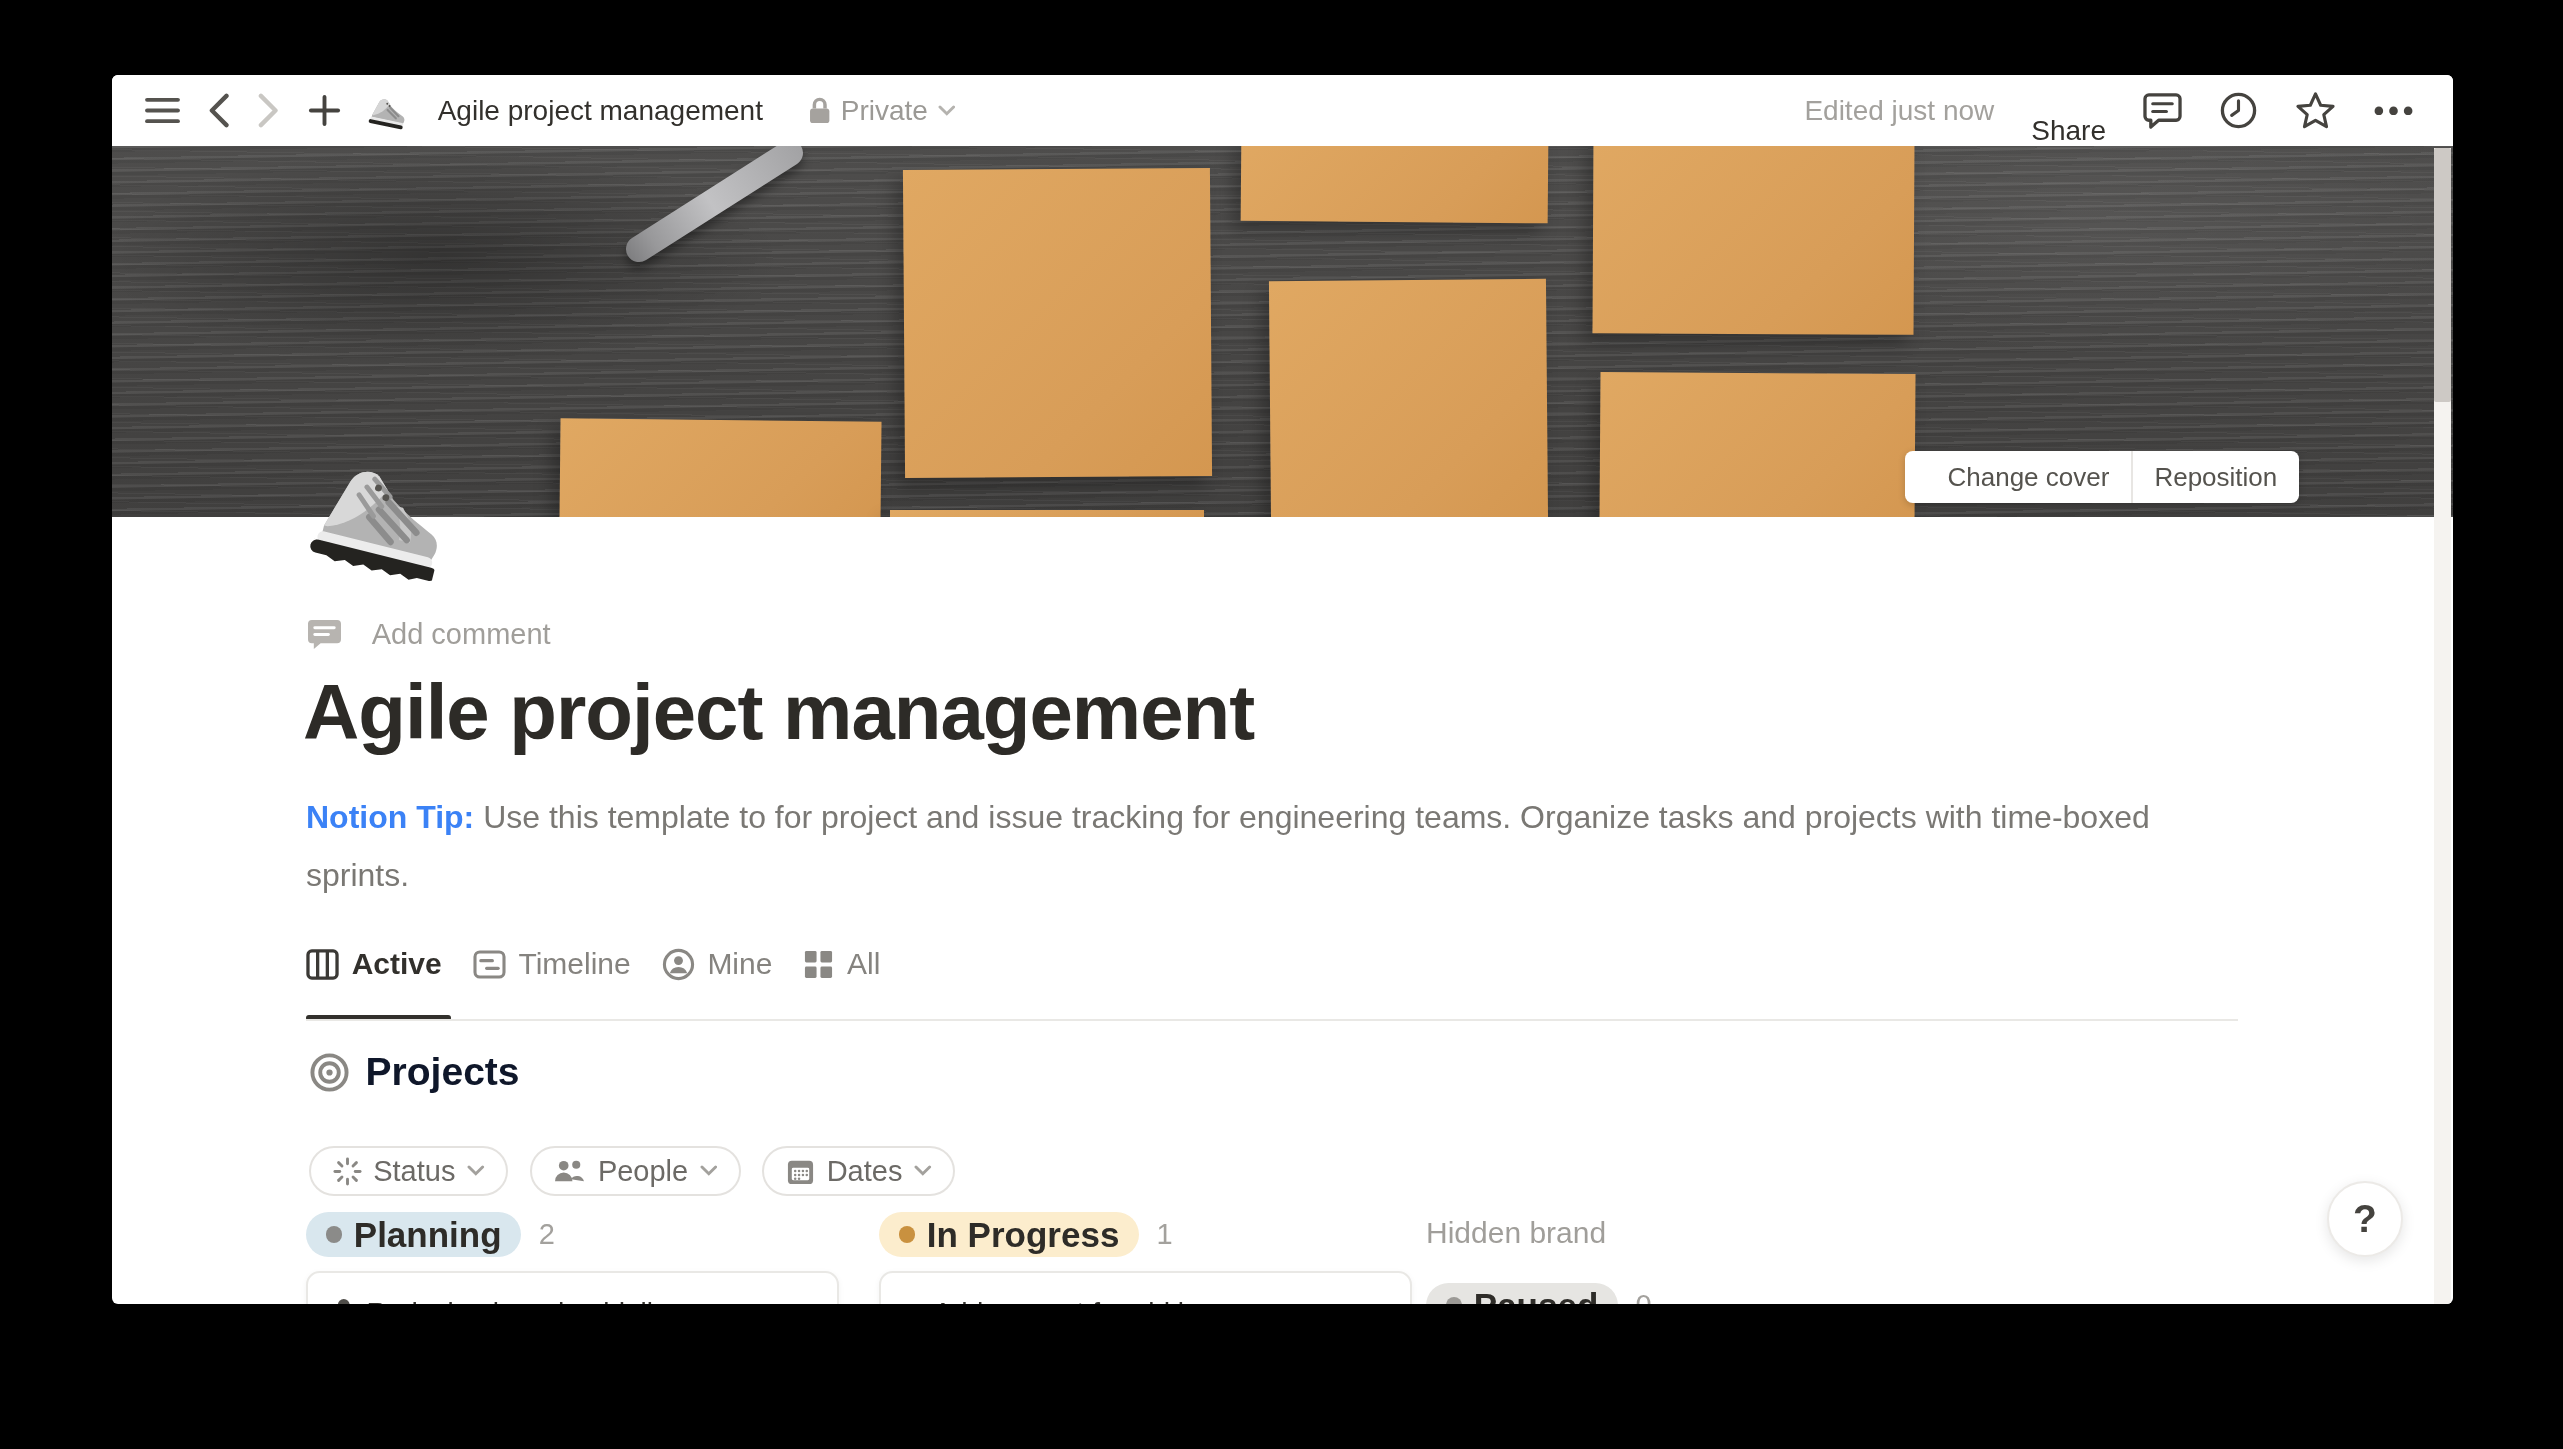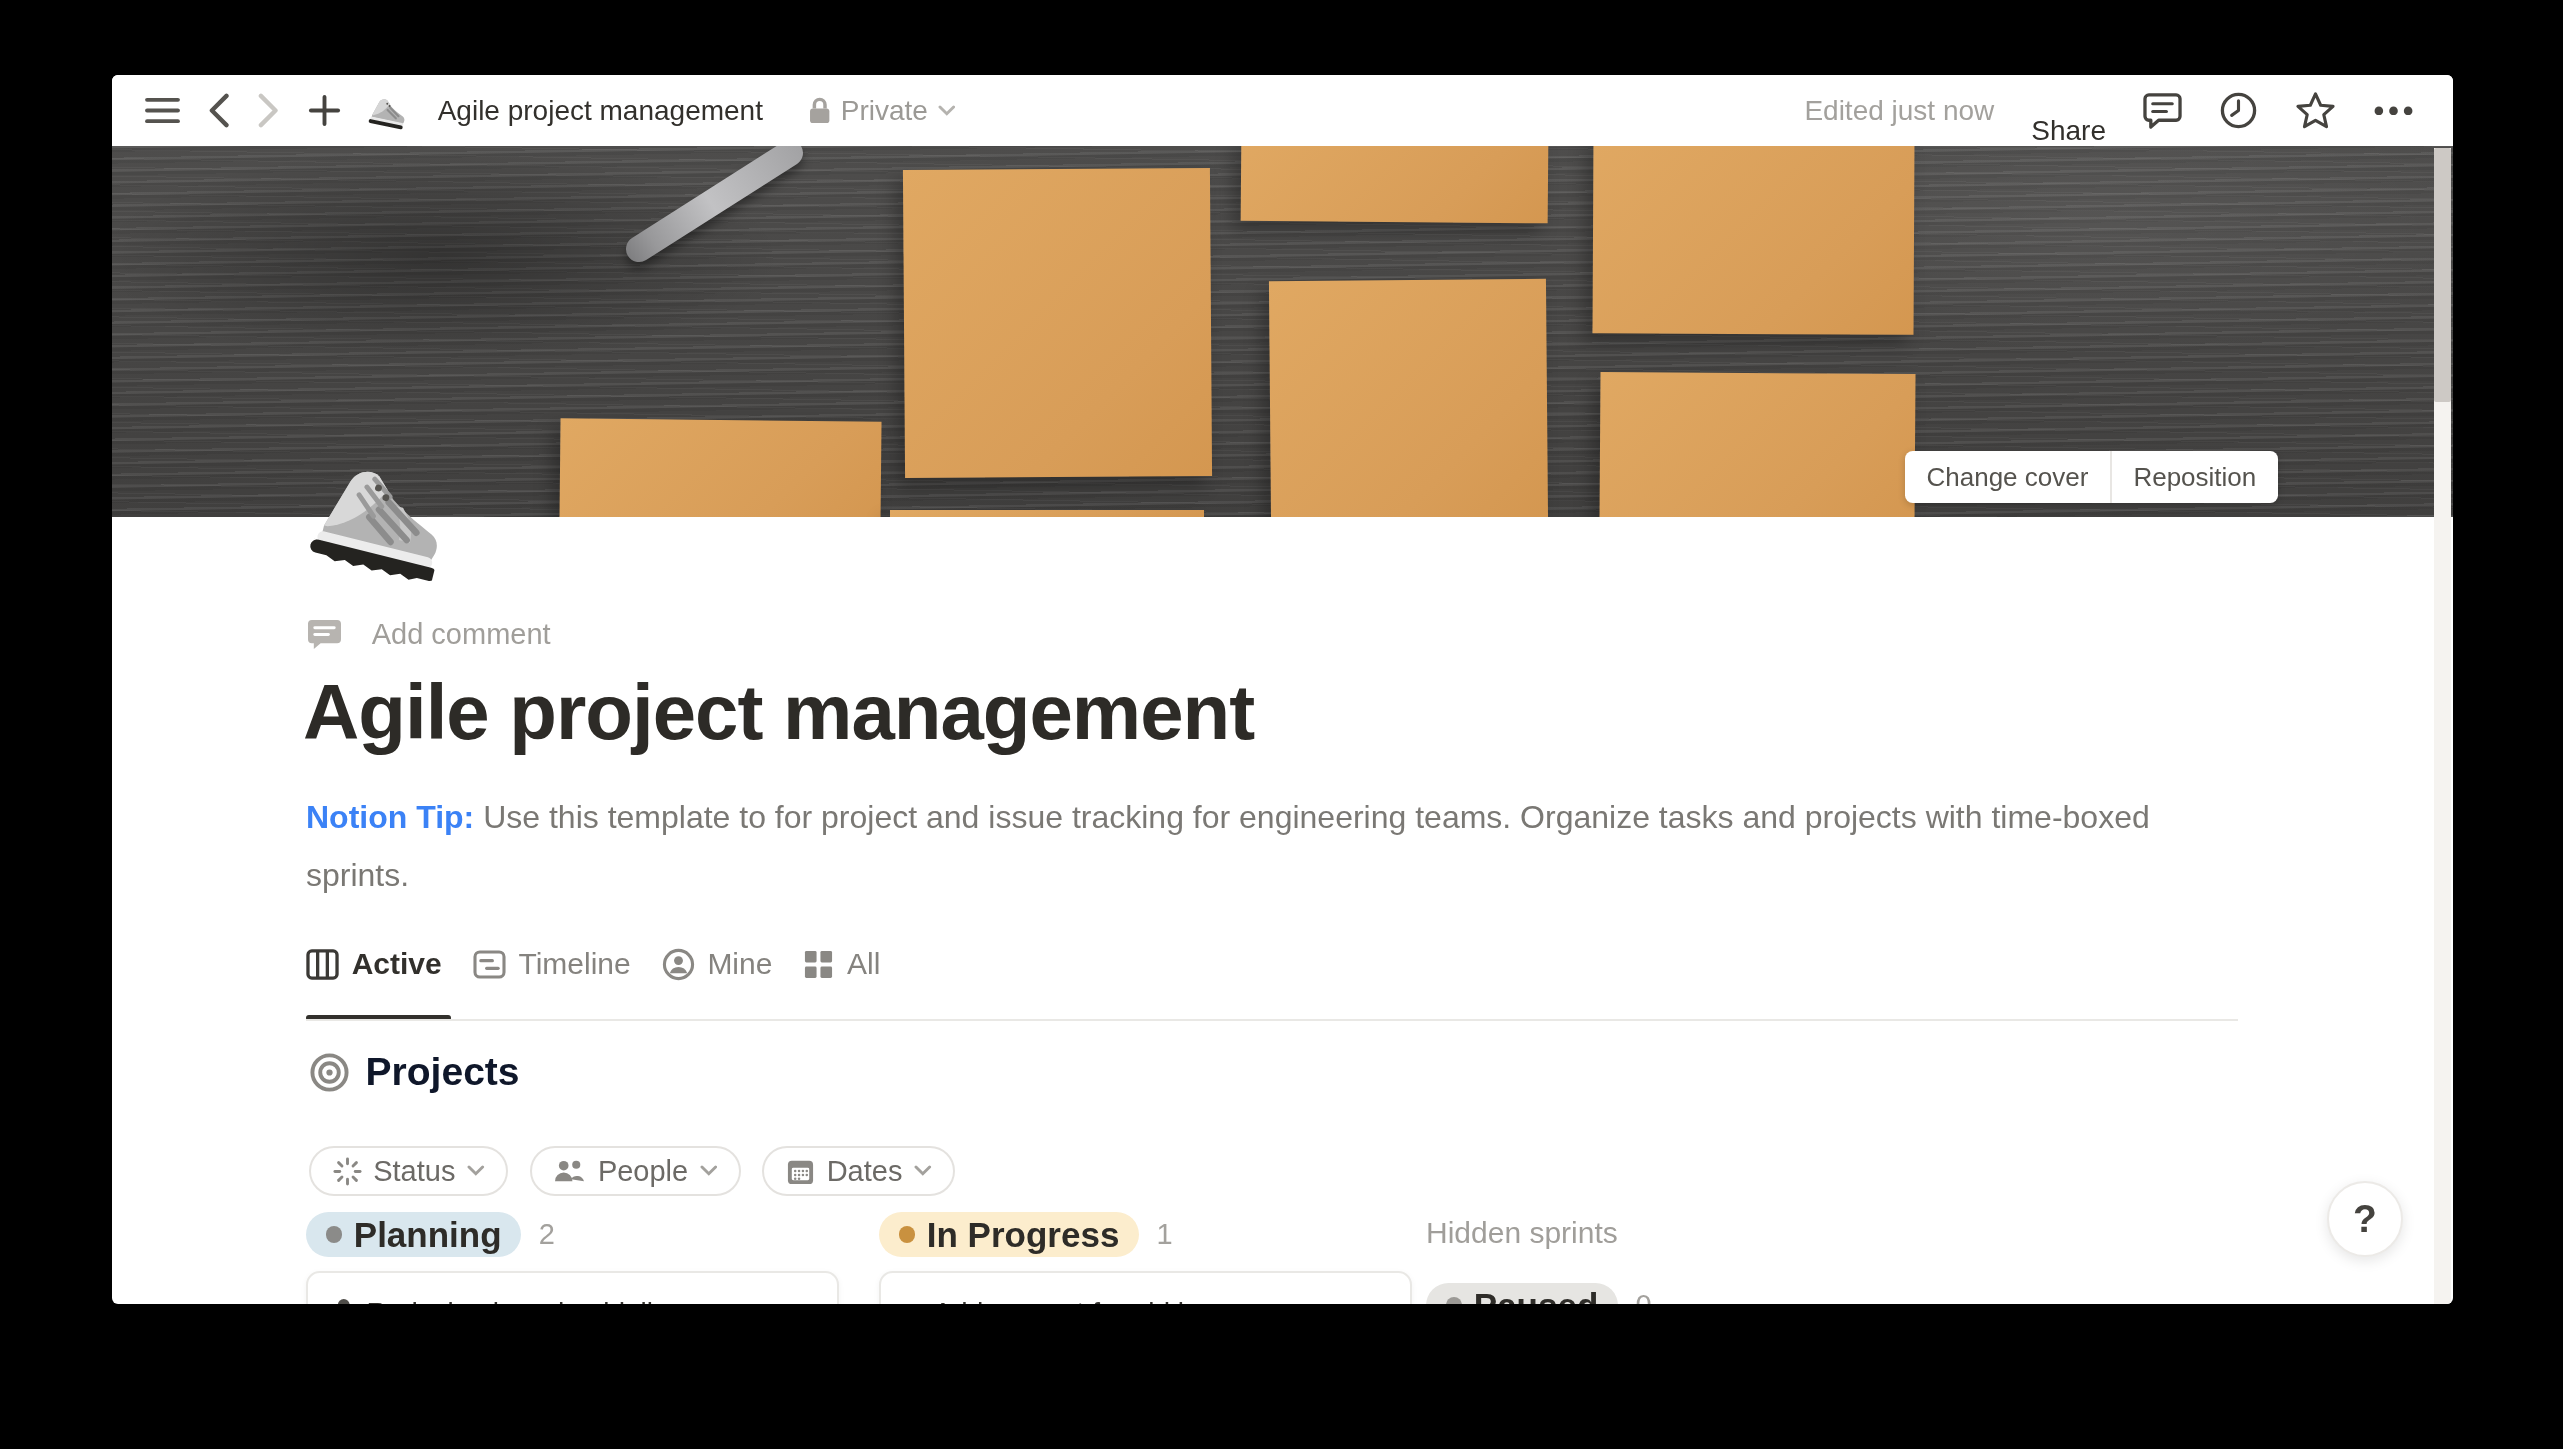--- a/index.html
+++ b/index.html
@@ -29,21 +29,21 @@
       radial-gradient(ellipse 586px 195px at 85% 20%, rgba(255,255,255,0.06), transparent 70%),
       repeating-linear-gradient(179deg, rgba(255,255,255,0.07) 0 2px, rgba(0,0,0,0.06) 2.9px 5.9px, transparent 5.9px 11.7px),
       repeating-linear-gradient(181deg, rgba(255,255,255,0.04) 0 1px, transparent 1px 8.8px),
       linear-gradient(180deg,#4e4d4c,#403f3e); }
   .note { position:absolute; background:linear-gradient(135deg,#e0a862,#d89d58 70%,#d49750);
     box-shadow:-7.8px 9.8px 17.6px rgba(0,0,0,0.28); }
   .pen { position:absolute; left:500px; top:42px; width:205px; height:26px; border-radius:13.7px;
     background:linear-gradient(90deg,#7e7e80 0%,#98989a 14%,#c2c2c4 48%,#a2a2a4 100%);
     transform:rotate(-32.5deg); box-shadow:-3.9px 5.9px 9.8px rgba(0,0,0,0.35); }
   .cover-btns { position:absolute; left:1793px; top:305px; display:flex; background:#fff;
-    border-radius:7.8px; overflow:hidden; box-shadow:0 2px 7.8px rgba(0,0,0,0.18); }
+    border-radius:7.8px; overflow:hidden; box-shadow:0 2px 7.8px rgba(0,0,0,0.18);padding-left:21px; }
   .cover-btn { font-size:26px; color:#55534e; padding:10.7px 21.5px; cursor:pointer; white-space:nowrap; }
   .cover-btn + .cover-btn { border-left:2px solid #e8e6e3;text-align:center; }
 
   
   .scroll-track { position:absolute; right:2px; top:73px; width:16.6px; height:1156px; background:#f5f3f0; z-index:25; }
   .scroll-thumb { position:absolute; right:2px; top:73px; width:16.6px; height:254px; background:#cdc9c5; border-radius:2px; z-index:26; }
 
   
   .page-icon { position:absolute; left:198px; top:364px; width:137px; height:145px; z-index:20; }
   .page-icon svg { width:100%; height:100%; transform:rotate(14deg); }
@@ -357,21 +357,21 @@
     </span>
     <span class="gcount">2</span>
   </div>
   <div class="group-head group-col2">
     <span class="gchip" style="background:#fcedcd;">
       <span class="dot" style="background:#c9913f;"></span>
       <span>In Progress</span>
     </span>
     <span class="gcount">1</span>
   </div>
-  <div class="hidden-label group-col3">Hidden sprints</div>
+  <div class="hidden-label group-col3">Hidden brand</div>
   <div class="paused-row group-col3">
     <span class="gchip" style="background:#e6e5e2;">
       <span class="dot" style="background:#9c9a96;"></span>
       <span>Paused</span>
     </span>
     <span class="gcount">0</span>
   </div>
 
   <div class="card group-col1">
     <span class="cicon">

